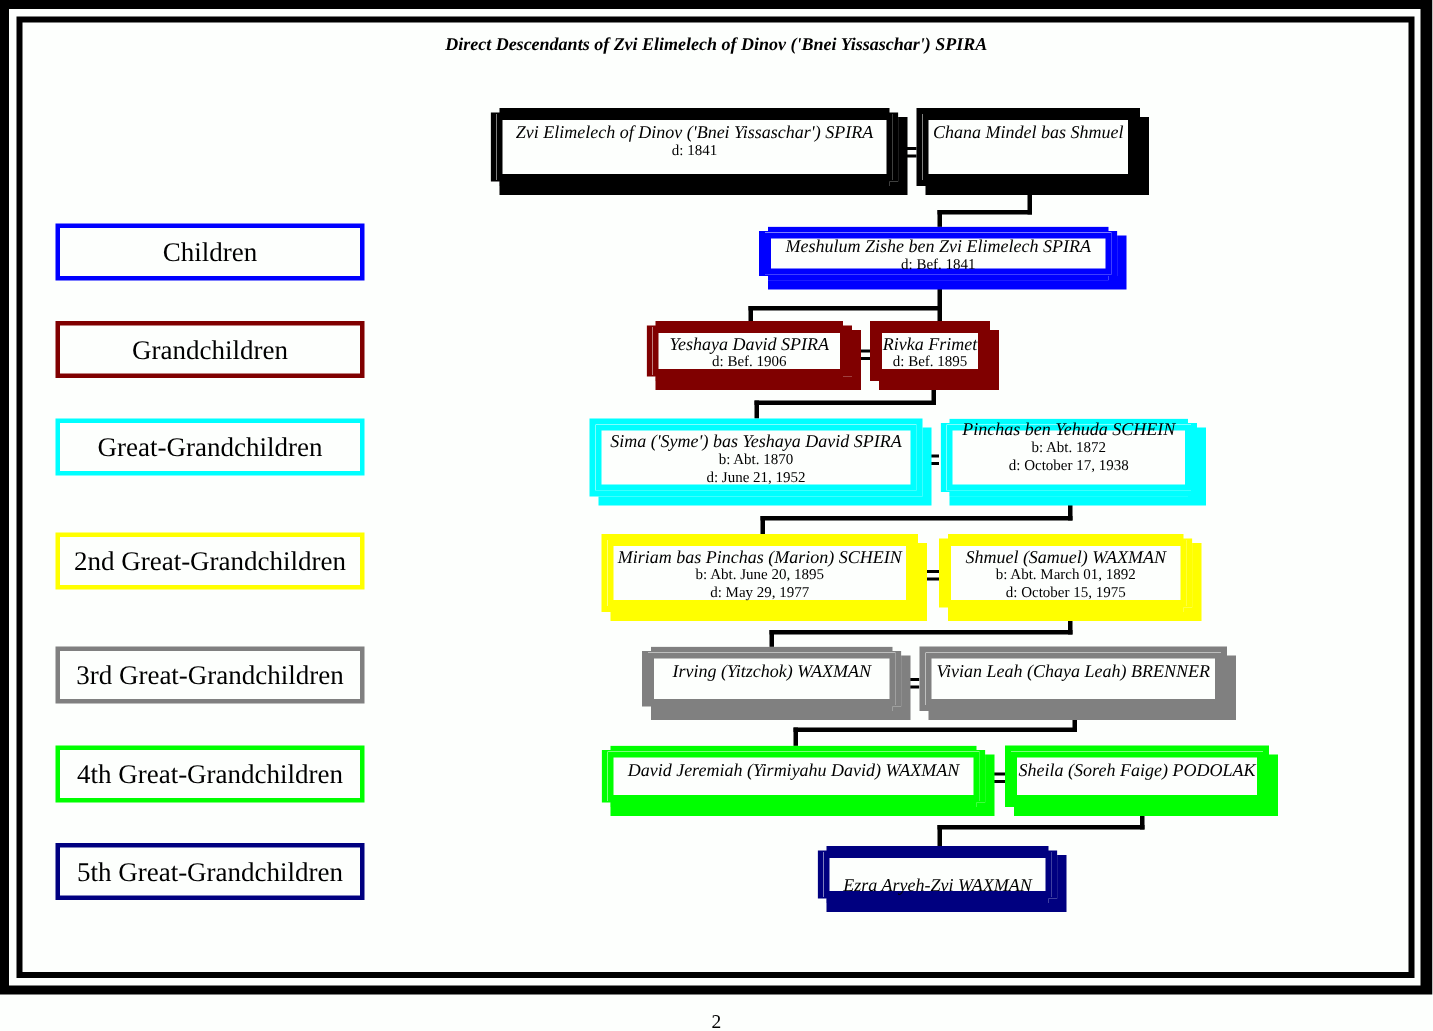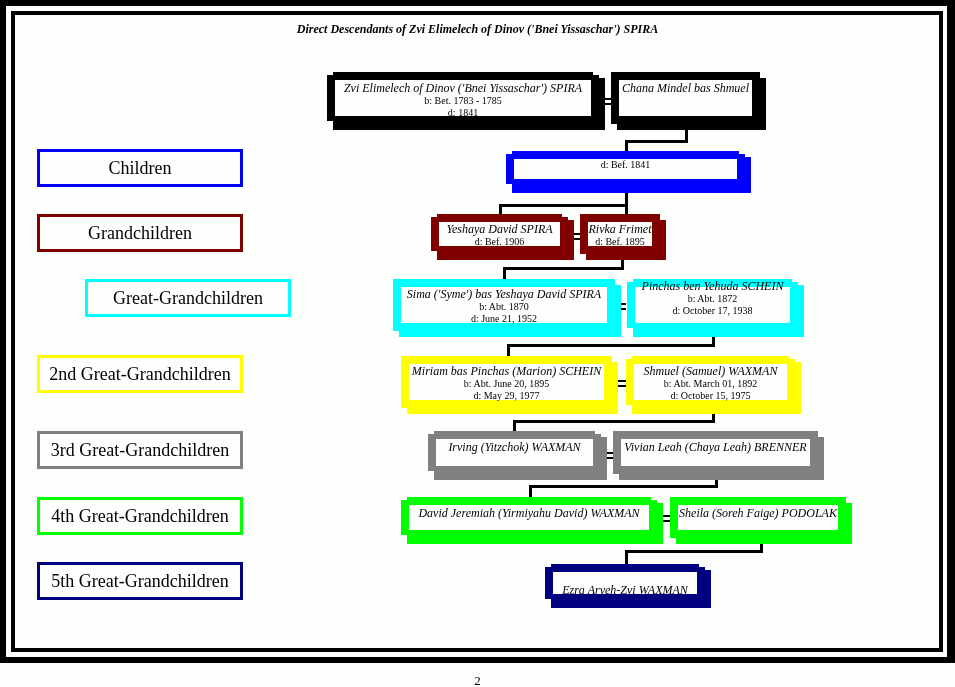--- a/index.html
+++ b/index.html
@@ -34,21 +34,21 @@
 
 <div class="frame-outer"></div>
 <div class="frame-gap"></div>
 <div class="frame-inner"></div>
 <div class="frame-page"></div>
 
 <div class="title">Direct Descendants of Zvi Elimelech of Dinov ('Bnei Yissaschar') SPIRA</div>
 
 <div class="gen-label" style="top: 149px; border-color: rgb(0, 0, 255);">Children</div>
 <div class="gen-label" style="top: 214px; border-color: rgb(128, 0, 0);">Grandchildren</div>
-<div class="gen-label" style="top: 279px; border-color: rgb(0, 255, 255); margin-left: 48px;">Great-Grandchildren</div>
+<div class="gen-label" style="top: 279px; border-color: rgb(0, 255, 255);">Great-Grandchildren</div>
 <div class="gen-label" style="top: 355px; border-color: rgb(255, 255, 0);">2nd Great-Grandchildren</div>
 <div class="gen-label" style="top: 431px; border-color: rgb(128, 128, 128);">3rd Great-Grandchildren</div>
 <div class="gen-label" style="top: 497px; border-color: rgb(0, 255, 0);">4th Great-Grandchildren</div>
 <div class="gen-label" style="top: 562px; border-color: rgb(0, 0, 128);">5th Great-Grandchildren</div>
 
 <div class="ln" style="left:600px;top:98px;width:12px;height:2px"></div>
 <div class="ln" style="left:600px;top:103px;width:12px;height:2px"></div>
 <div class="ln" style="left:685px;top:125px;width:3px;height:18px"></div>
 <div class="ln" style="left:625px;top:140px;width:63px;height:3px"></div>
 <div class="ln" style="left:625px;top:140px;width:3px;height:13px"></div>
@@ -79,36 +79,36 @@
 <div class="ln" style="left:658px;top:520px;width:12px;height:2px"></div>
 <div class="ln" style="left:760px;top:541px;width:3px;height:12px"></div>
 <div class="ln" style="left:625px;top:550px;width:138px;height:3px"></div>
 <div class="ln" style="left:625px;top:550px;width:3px;height:15px"></div>
 
 <div class="person" style="left:327px;top:72px;width:272px;height:52px">
   <div class="shadow" style="background: rgb(0, 0, 0);"></div>
   <div class="box" style="border-color: rgb(0, 0, 0); background: rgb(253, 255, 253); box-shadow: rgb(0, 0, 0) 0px 0px 0px 4px inset;"></div>
   <div class="content" style="padding-top:10px">
     <span class="name">Zvi Elimelech of Dinov ('Bnei Yissaschar') SPIRA</span>
-    <span class="line">b: Bet. 1783 - 1785</span>
     <span class="line">d: 1841</span>
   </div>
 </div>
 <div class="person sq" style="left:611px;top:72px;width:149px;height:52px">
   <div class="shadow" style="background: rgb(0, 0, 0);"></div>
   <div class="box" style="border-color: rgb(0, 0, 0); background: rgb(253, 255, 253); box-shadow: rgb(0, 0, 0) 0px 0px 0px 4px inset;"></div>
   <div class="content" style="padding-top:10px">
     <span class="name">Chana Mindel bas Shmuel</span>
   </div>
 </div>
 
 <div class="person" style="left:506px;top:151px;width:239px;height:36px">
   <div class="shadow" style="background: rgb(0, 0, 255);"></div>
   <div class="box" style="border-color: rgb(0, 0, 255); background: rgb(253, 255, 253); box-shadow: rgb(0, 0, 255) 0px 0px 0px 4px inset;"></div>
   <div class="content" style="padding-top:7px">
+    <span class="name">Meshulum Zishe ben Zvi Elimelech SPIRA</span>
     <span class="line">d: Bef. 1841</span>
   </div>
 </div>
 
 <div class="person" style="left:431px;top:214px;width:137px;height:40px">
   <div class="shadow" style="background: rgb(128, 0, 0);"></div>
   <div class="box" style="border-color: rgb(128, 0, 0); background: rgb(253, 255, 253); box-shadow: rgb(128, 0, 0) 0px 0px 0px 4px inset;"></div>
   <div class="content" style="padding-top:9px">
     <span class="name">Yeshaya David SPIRA</span>
     <span class="line">d: Bef. 1906</span>

